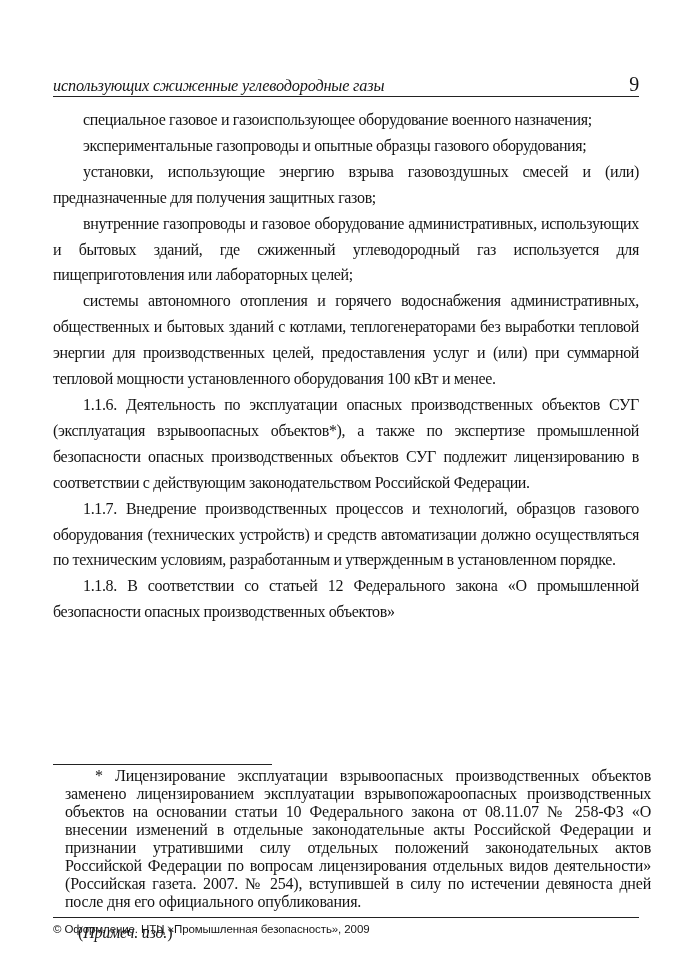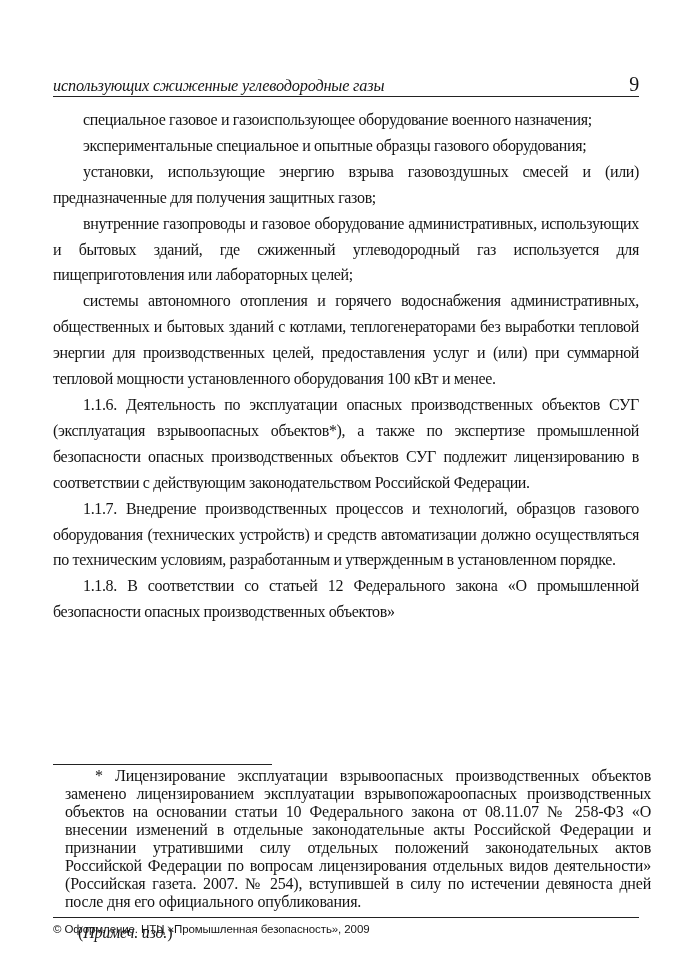--- a/index.html
+++ b/index.html
@@ -118,21 +118,21 @@
 
 <div class="page">
 
   <div class="running-head">
     <span class="title">использующих сжиженные углеводородные газы</span>
     <span class="pageno">9</span>
   </div>
 
   <div class="body-text">
     <p>специальное газовое и газоиспользующее оборудование военного назначения;</p>
-    <p>экспериментальные специальное и опытные образцы газового оборудования;</p>
+    <p>экспериментальные газопроводы и опытные образцы газового оборудования;</p>
     <p>установки, использующие энергию взрыва газовоздушных смесей и (или) предназначенные для получения защитных газов;</p>
     <p>внутренние газопроводы и газовое оборудование административных, использующих и бытовых зданий, где сжиженный углеводородный газ используется для пищеприготовления или лабораторных целей;</p>
     <p>системы автономного отопления и горячего водоснабжения административных, общественных и бытовых зданий с котлами, теплогенераторами без выработки тепловой энергии для производственных целей, предоставления услуг и (или) при суммарной тепловой мощности установленного оборудования 100 кВт и менее.</p>
     <p>1.1.6. Деятельность по эксплуатации опасных производственных объектов СУГ (эксплуатация взрывоопасных объектов*), а также по экспертизе промышленной безопасности опасных производственных объектов СУГ подлежит лицензированию в соответствии с действующим законодательством Российской Федерации.</p>
     <p>1.1.7. Внедрение производственных процессов и технологий, образцов газового оборудования (технических устройств) и средств автоматизации должно осуществляться по техническим условиям, разработанным и утвержденным в установленном порядке.</p>
     <p>1.1.8. В соответствии со статьей 12 Федерального закона «О промышленной безопасности опасных производственных объектов»</p>
   </div>
 
   <div class="fn-rule"></div>
 

